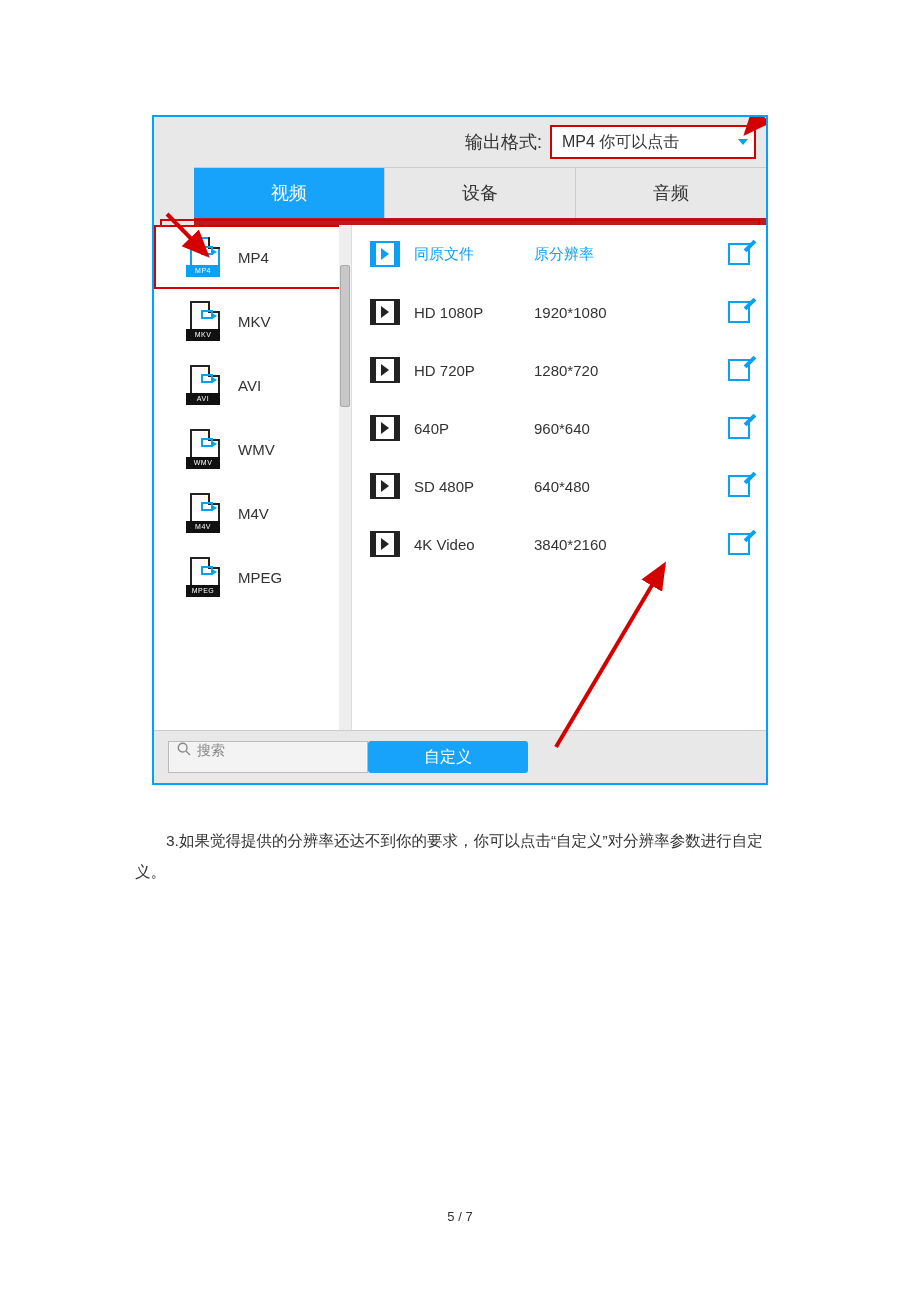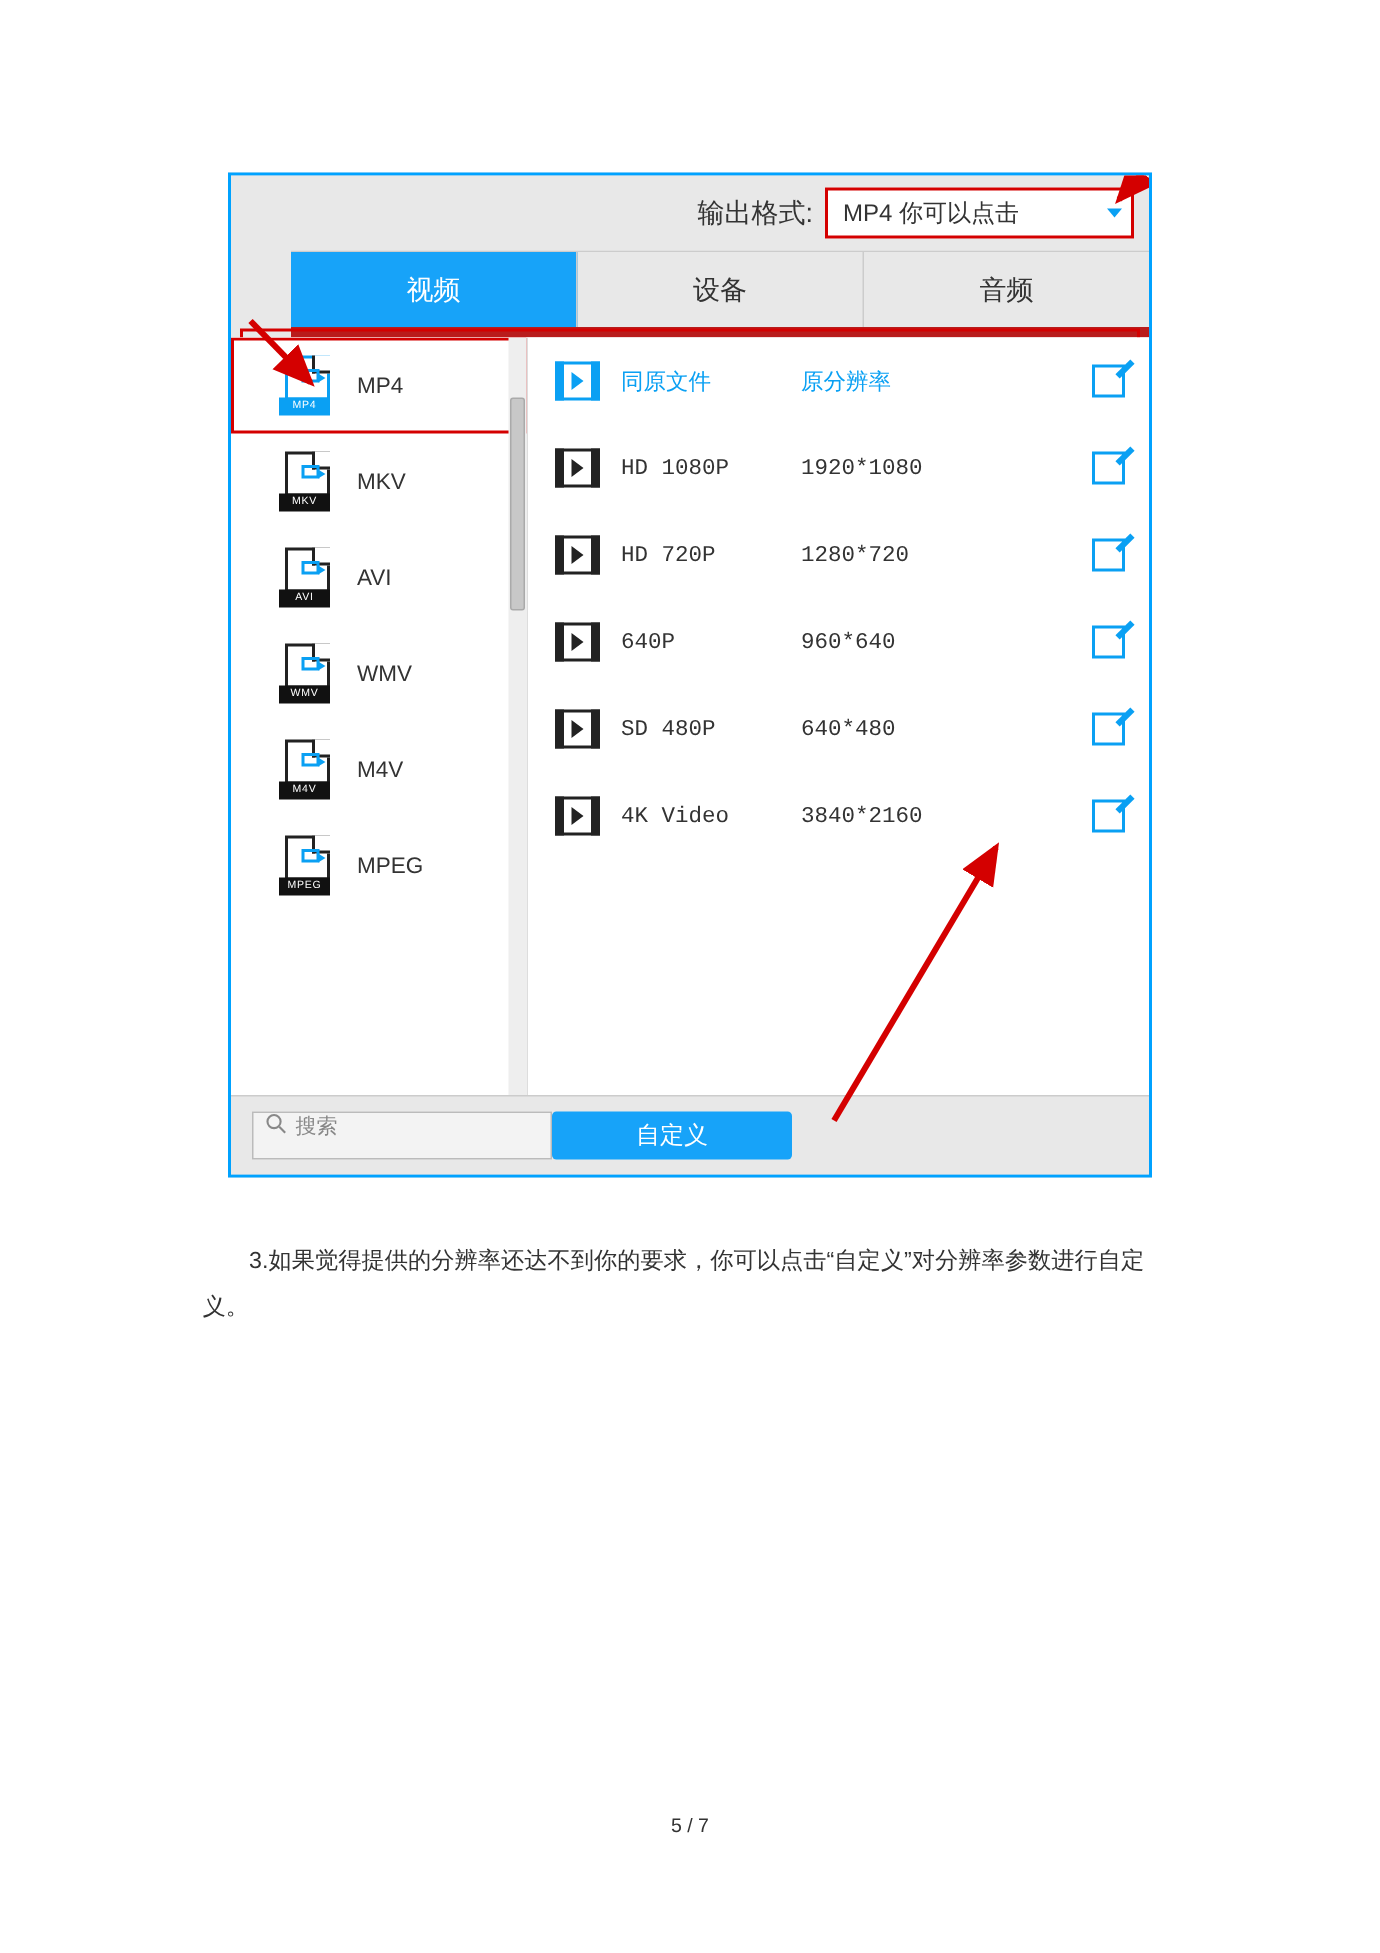--- a/index.html
+++ b/index.html
@@ -178,21 +178,20 @@
     line-height: 12px;
     text-align: center;
     letter-spacing: 0.5px;
   }
   .fmt-row.selected .file-icon .tag { background: #0aa0f3; }
   .main {
     flex: 1 1 auto;
     background: #fff;
     box-sizing: border-box;
     position: relative;
-    font-family: Liberation Mono, monospace;
   }
   .res-row {
     display: flex;
     align-items: center;
     height: 58px;
     padding: 0 16px 0 18px;
     font-size: 15px;
     color: #333;
   }
   .res-row.selected { color: #0aa0f3; }

